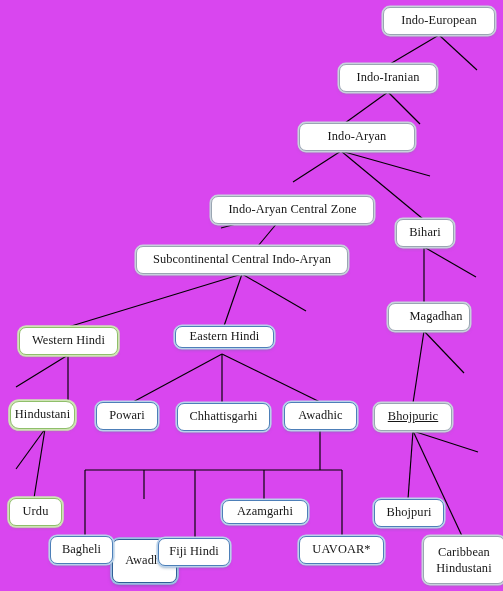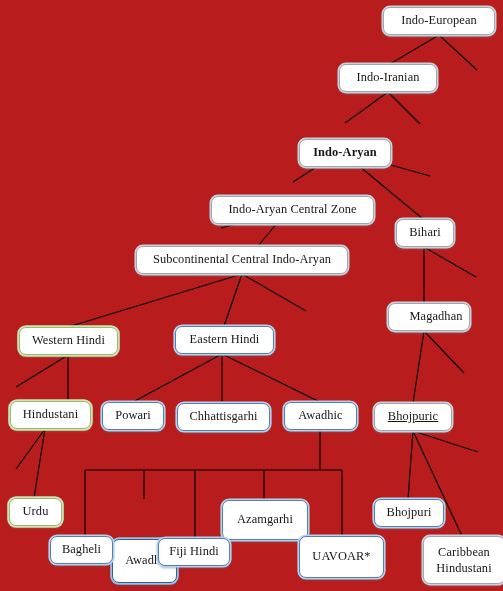--- a/index.html
+++ b/index.html
@@ -7,21 +7,21 @@
     padding: 0;
     background: #ffffff;
   }
   body {
     font-family: "Liberation Serif", "DejaVu Serif", serif;
   }
   #diagram {
     position: relative;
     width: 503px;
     height: 591px;
-    background: #b91c1c;
+    background: #d946ef;
     overflow: hidden;
   }
   #edge-layer {
     position: absolute;
     left: 0;
     top: 0;
     width: 503px;
     height: 591px;
     pointer-events: none;
   }
@@ -104,75 +104,75 @@
       <line x1="342" y1="470" x2="342" y2="536" stroke="#000000" stroke-width="1.15" shape-rendering="geometricPrecision"></line>
     </svg>
 
   <div id="node-layer">
       <div class="node grey" style="left: 383px; top: 7px; width: 112px; height: 28px;">
         <span>Indo-European</span>
       </div>
       <div class="node grey" style="left: 339px; top: 64px; width: 98px; height: 28px;">
         <span>Indo-Iranian</span>
       </div>
-      <div class="node grey" style="left: 299px; top: 139px; width: 92px; height: 28px; font-weight: bold;">
+      <div class="node grey" style="left: 299px; top: 123px; width: 116px; height: 28px;">
         <span>Indo-Aryan</span>
       </div>
       <div class="node grey" style="left: 211px; top: 182px; width: 163px; height: 28px; margin-top: 14px;">
         <span>Indo-Aryan Central Zone</span>
       </div>
       <div class="node grey" style="left: 396px; top: 219px; width: 58px; height: 28px;">
         <span>Bihari</span>
       </div>
       <div class="node grey" style="left: 136px; top: 246px; width: 212px; height: 28px;">
         <span>Subcontinental Central Indo-Aryan</span>
       </div>
       <div class="node grey" style="left: 388px; top: 303px; width: 82px; height: 28px; padding-left: 19px;">
         <span>Magadhan</span>
       </div>
       <div class="node green" style="left: 19px; top: 327px; width: 99px; height: 28px;">
         <span>Western Hindi</span>
       </div>
-      <div class="node blue" style="left: 175px; top: 326px; width: 99px; height: 28px;">
+      <div class="node blue" style="left: 175px; top: 326px; width: 99px; height: 22px;">
         <span>Eastern Hindi</span>
       </div>
-      <div class="node green" style="left: 10px; top: 401px; width: 81px; height: 28px;">
+      <div class="node green" style="left: 10px; top: 401px; width: 65px; height: 28px; border-radius: 9px;">
         <span>Hindustani</span>
       </div>
-      <div class="node blue" style="left: 102px; top: 402px; width: 62px; height: 28px;">
+      <div class="node blue" style="left: 96px; top: 402px; width: 62px; height: 28px;">
         <span>Powari</span>
       </div>
       <div class="node blue" style="left: 177px; top: 403px; width: 93px; height: 28px;">
         <span>Chhattisgarhi</span>
       </div>
       <div class="node blue" style="left: 284px; top: 402px; width: 73px; height: 28px;">
         <span>Awadhic</span>
       </div>
       <div class="node grey" style="left: 374px; top: 403px; width: 78px; height: 28px; text-decoration: underline;">
         <span>Bhojpuric</span>
       </div>
       <div class="node green" style="left: 9px; top: 498px; width: 53px; height: 28px;">
         <span>Urdu</span>
       </div>
       <div class="node blue-strong" style="left: 112px; top: 499px; width: 65px; height: 44px; margin-top: 40px;">
         <span>Awadhi</span>
       </div>
-      <div class="node blue" style="left: 222px; top: 500px; width: 86px; height: 40px; justify-content: center;">
+      <div class="node blue" style="left: 222px; top: 500px; width: 86px; height: 24px; justify-content: center;">
         <span>Azamgarhi</span>
       </div>
       <div class="node blue" style="left: 374px; top: 499px; width: 70px; height: 28px;">
         <span>Bhojpuri</span>
       </div>
       <div class="node blue" style="left: 50px; top: 536px; width: 63px; height: 28px;">
         <span>Bagheli</span>
       </div>
       <div class="node blue" style="left: 158px; top: 538px; width: 72px; height: 28px; font-family: Liberation Serif, serif;">
         <span>Fiji Hindi</span>
       </div>
-      <div class="node blue" style="left: 299px; top: 536px; width: 85px; height: 42px;">
+      <div class="node blue" style="left: 299px; top: 536px; width: 85px; height: 28px;">
         <span>UAVOAR*</span>
       </div>
       <div class="node grey two-line" style="left: 415px; top: 536px; width: 82px; height: 48px; margin-left: 8px;">
         <span>Caribbean Hindustani</span>
       </div>
     </div>
 
 </div>
 
 </body></html>

